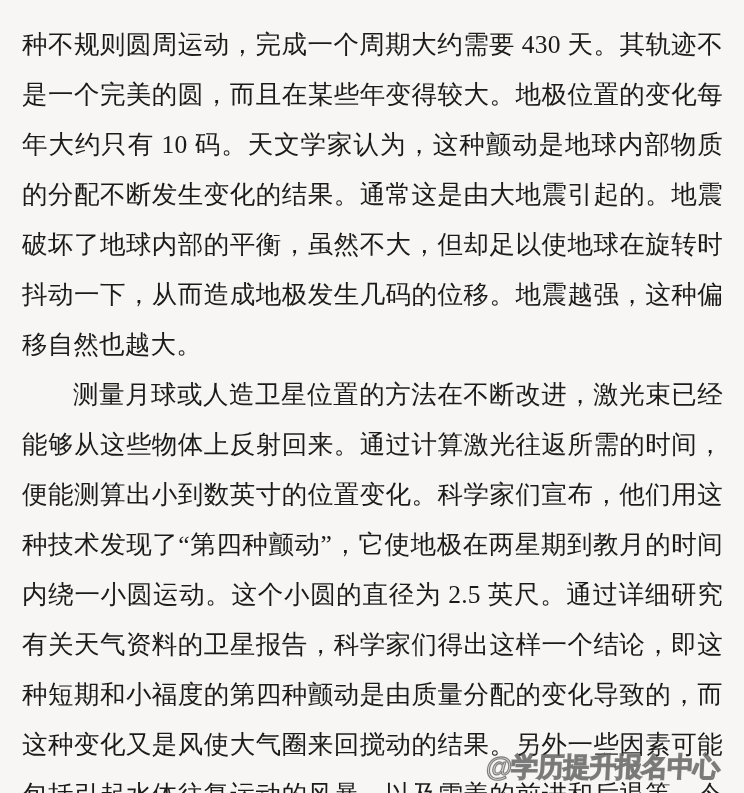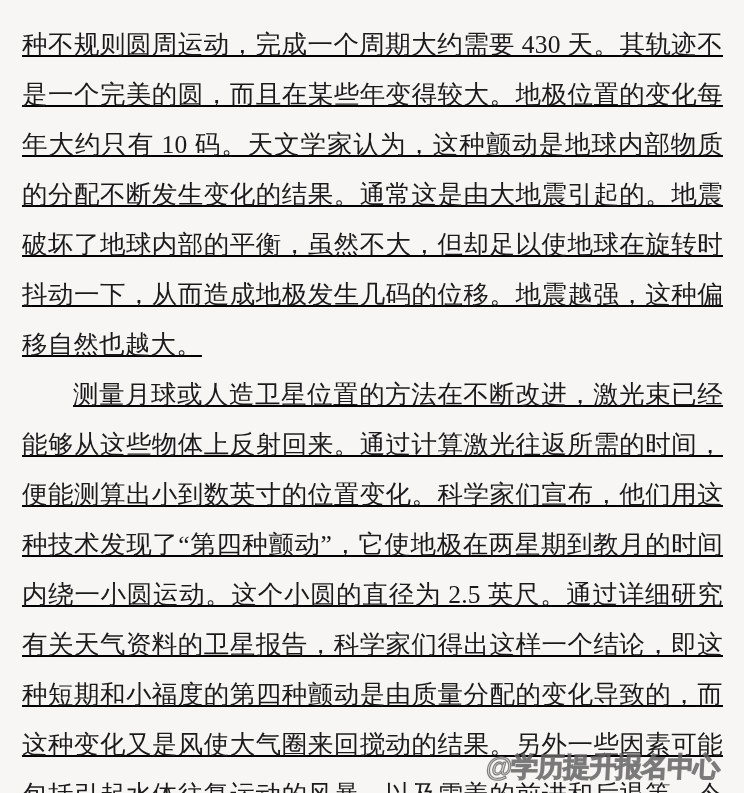--- a/index.html
+++ b/index.html
@@ -14,21 +14,20 @@
     overflow: hidden;
   }
 
   #page {
     position: relative;
     width: 744px;
     height: 771px;
     background: #f7f6f4;
     box-sizing: border-box;
     padding: 20px 21px 0 22px;
-    text-decoration: underline;
   }
 
   .para {
     margin: 0;
     color: #1b1b1b;
     font-size: 25.5px;
     line-height: 50px;
     text-align: justify;
     text-justify: inter-character;
     letter-spacing: 0.2px;

